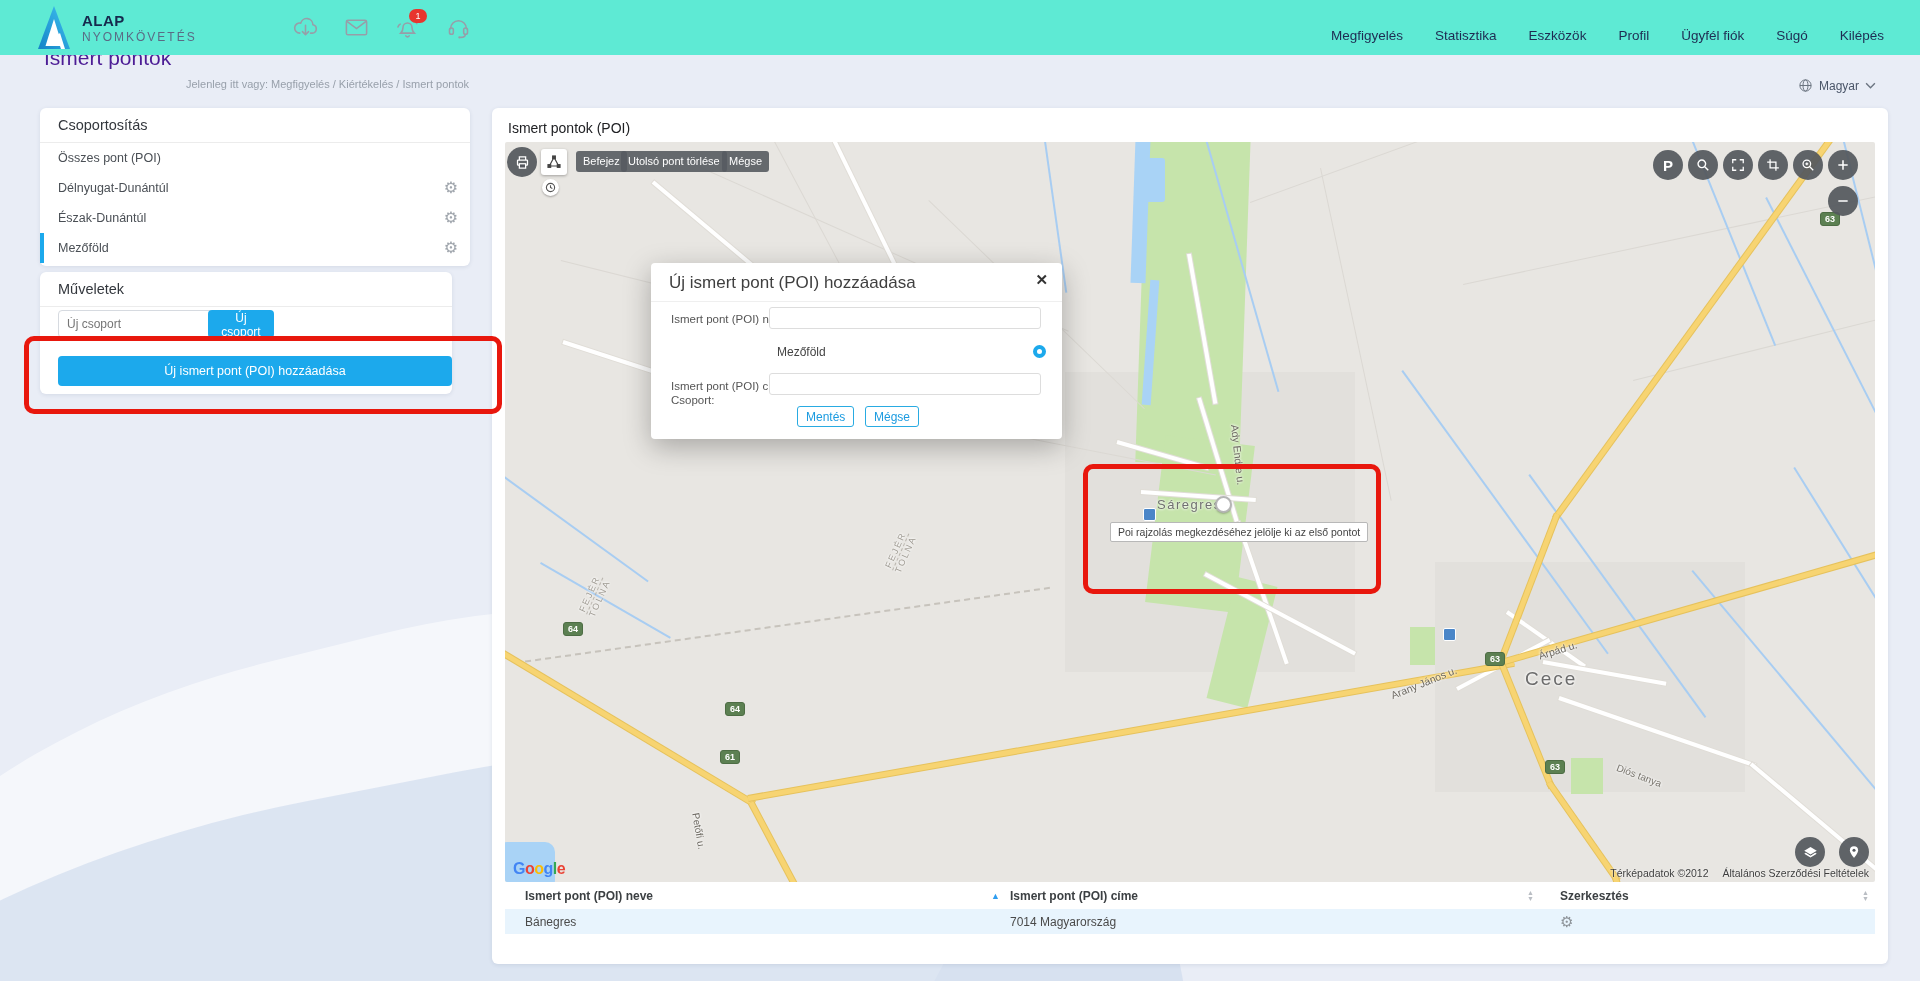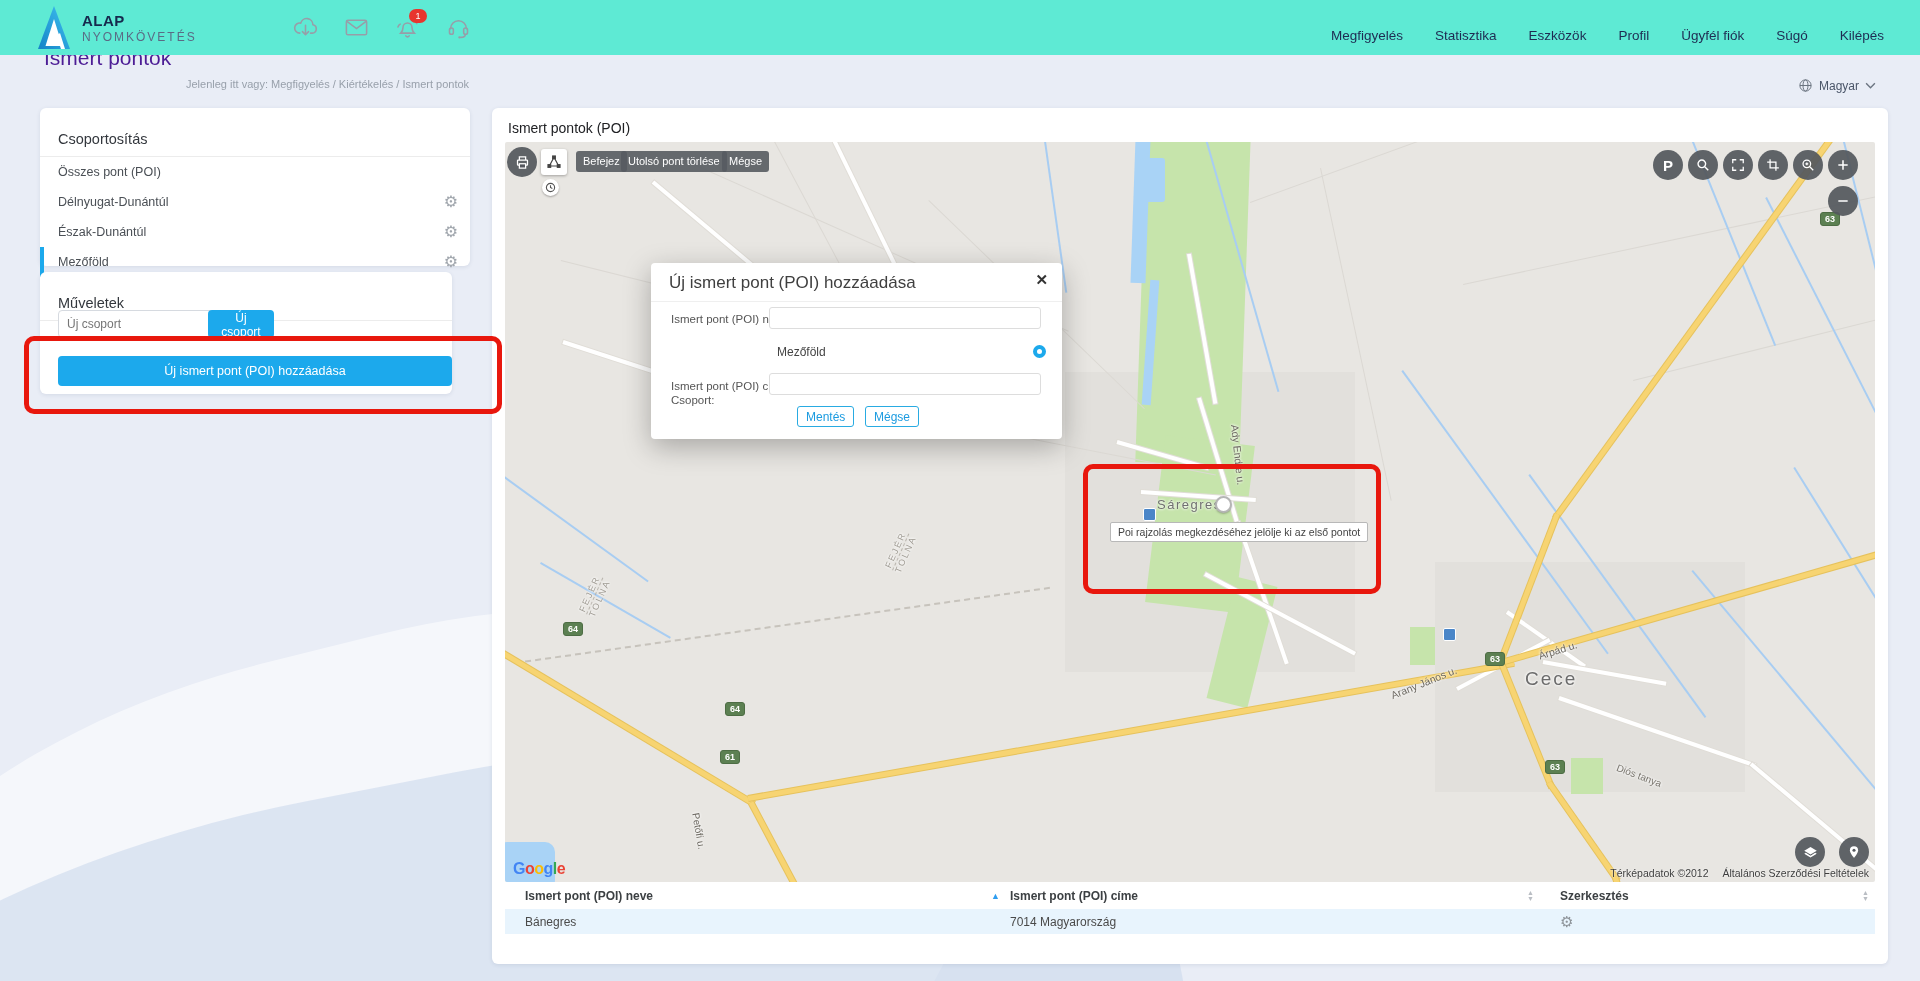--- a/index.html
+++ b/index.html
@@ -17,21 +17,21 @@
   .badge{position:absolute;top:-5px;right:-6px;min-width:14px;height:14px;border-radius:8px;background:#e8352e;
          color:#fff;font-size:9px;line-height:14px;text-align:center;padding:0 2px;}
   .nav{position:absolute;right:36px;top:0;height:70px;display:flex;align-items:center;gap:32px;}
   .nav a{font-size:13.5px;color:#1e2c52;text-decoration:none;cursor:pointer;}
   
   .ptitle{position:absolute;left:44px;top:46px;font-size:21px;color:#4c1d95;z-index:2;}
   .bcrumb{position:absolute;left:186px;top:78px;font-size:11px;color:#98a0ab;z-index:2;}
   .lang{position:absolute;right:44px;top:78px;display:flex;align-items:center;gap:6px;font-size:12px;color:#4a5568;z-index:2;cursor:pointer;}
   
   .card{position:absolute;background:#fff;border-radius:6px;box-shadow:0 1px 4px rgba(30,50,90,.10);z-index:2;}
-  .sec-h{padding:23px 18px 9px;font-size:14.5px;color:#33373d;border-bottom:1px solid #ececec;}
+  .sec-h{padding:9px 18px 9px;font-size:14.5px;color:#33373d;border-bottom:1px solid #ececec;}
   .grow{height:30px;line-height:30px;padding-left:18px;font-size:12.5px;color:#4a4f55;position:relative;cursor:pointer;}
   .grow.sel{border-left:4px solid #1ca9ec;padding-left:14px;}
   .gear{position:absolute;right:12px;top:0;font-size:16px;color:#a0a6ad;line-height:30px;cursor:pointer;}
   .ginput{position:absolute;left:18px;top:38px;width:138px;height:26px;border:1px solid #d6dae0;border-radius:4px;
           font-size:12px;color:#444;padding:0 8px;font-family:"Liberation Sans",sans-serif;}
   .btn-blue{background:#1ca9ec;color:#fff;border:none;border-radius:4px;font-size:12px;cursor:pointer;
             font-family:"Liberation Sans",sans-serif;}
   
   .redbox{position:absolute;border:5px solid #e8170d;border-radius:10px;z-index:40;pointer-events:none;}
   

